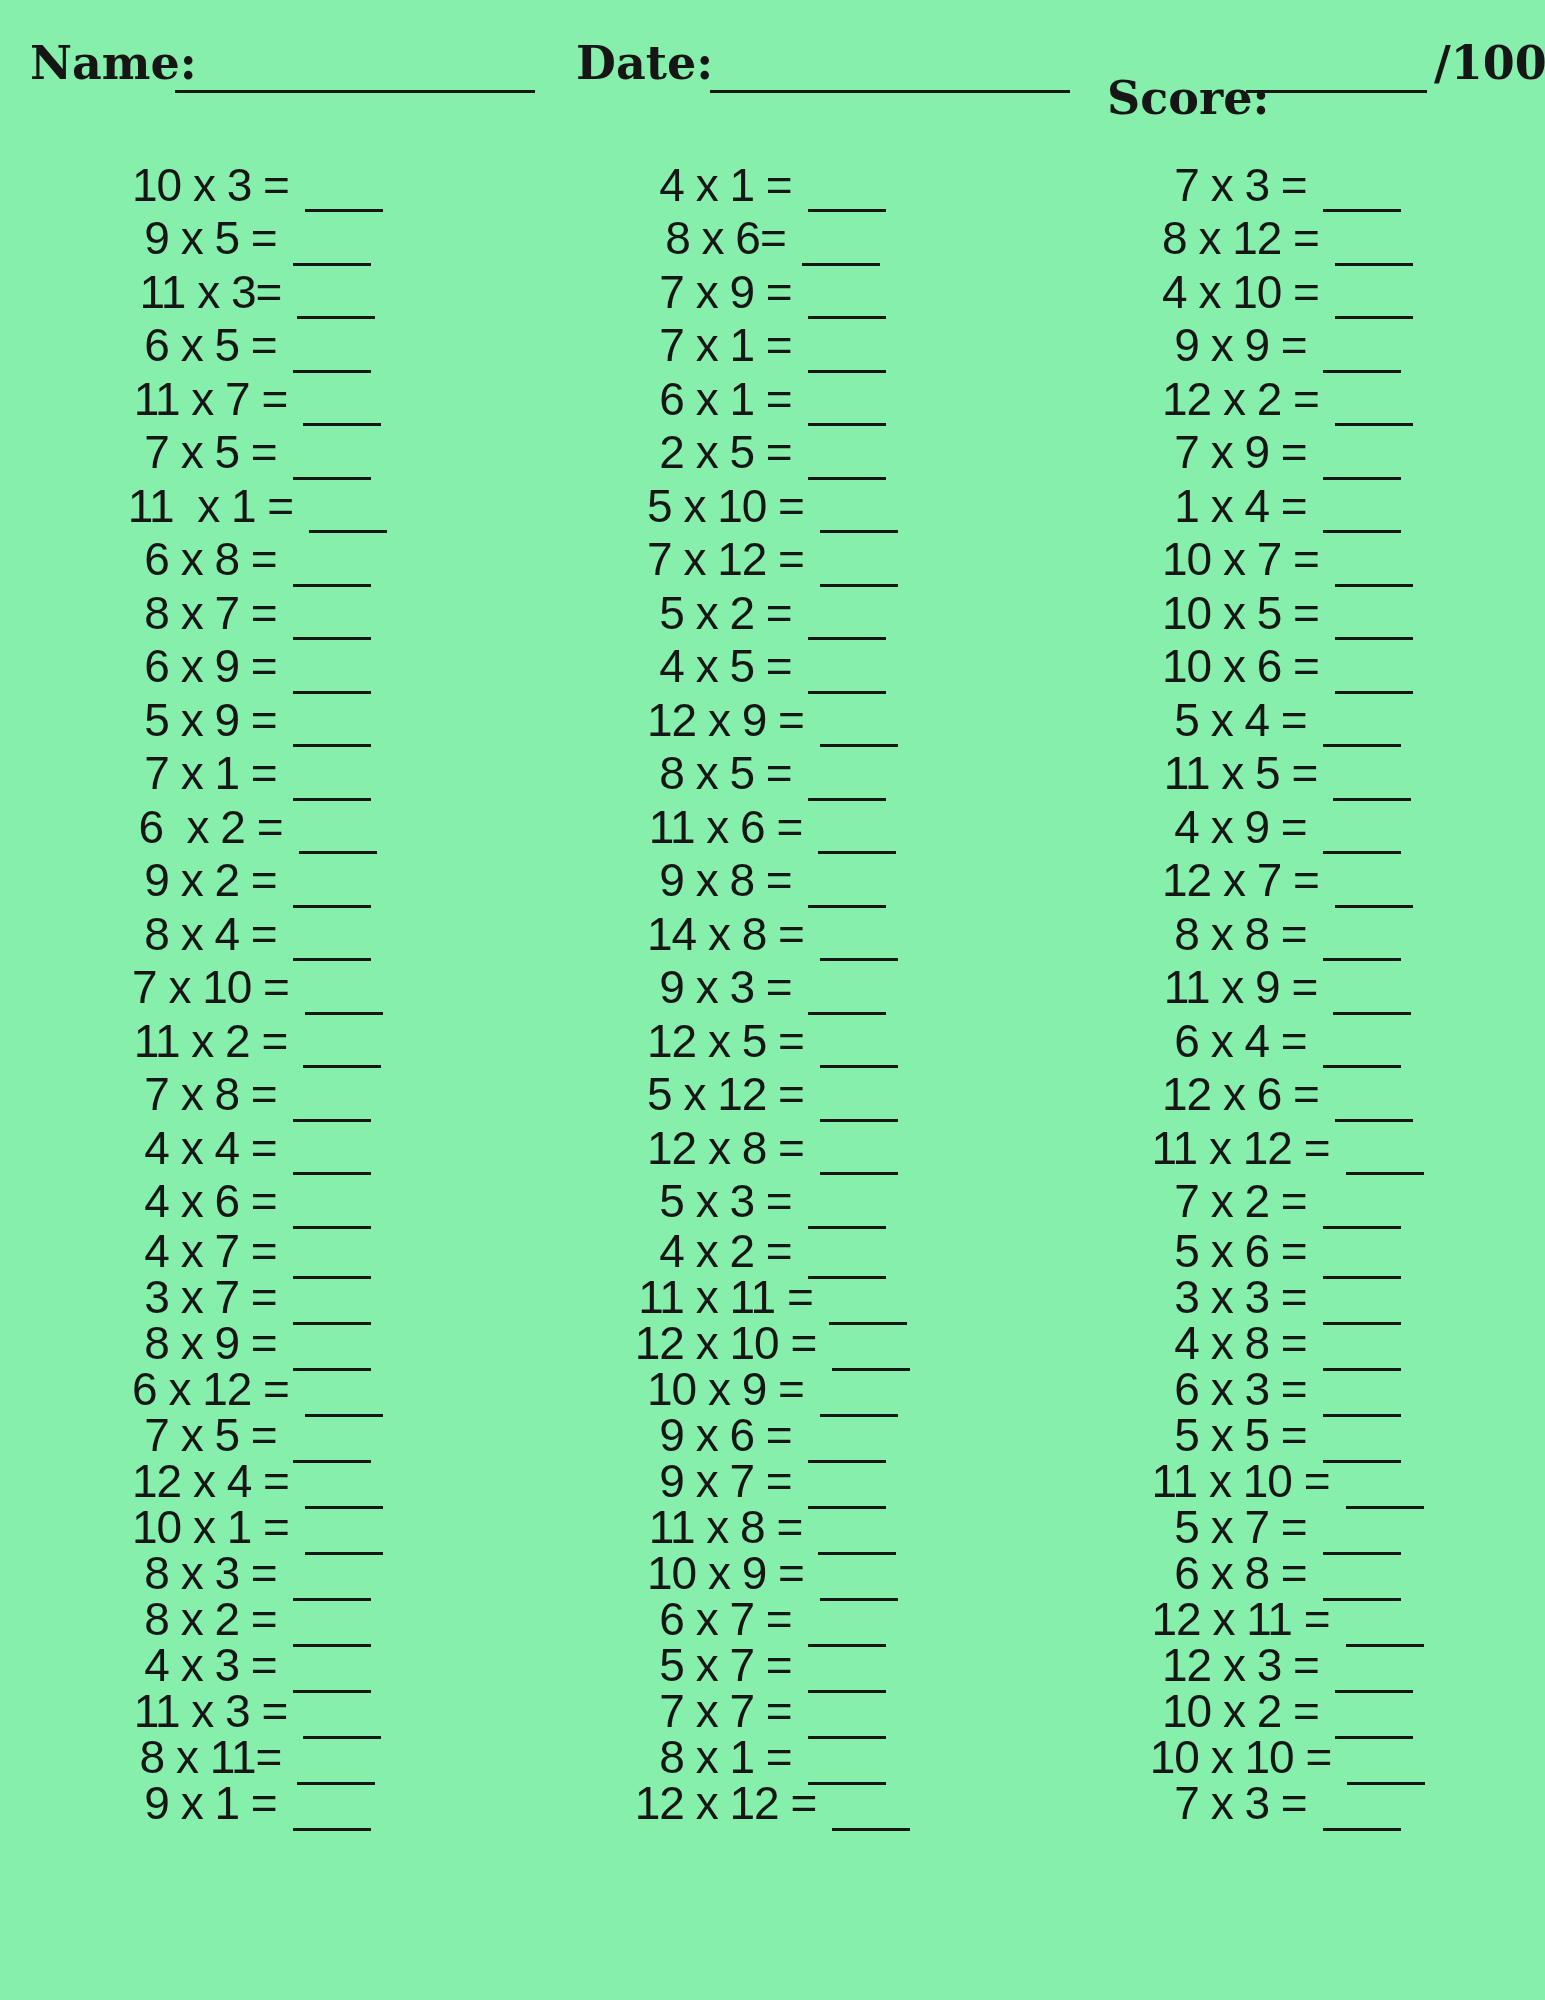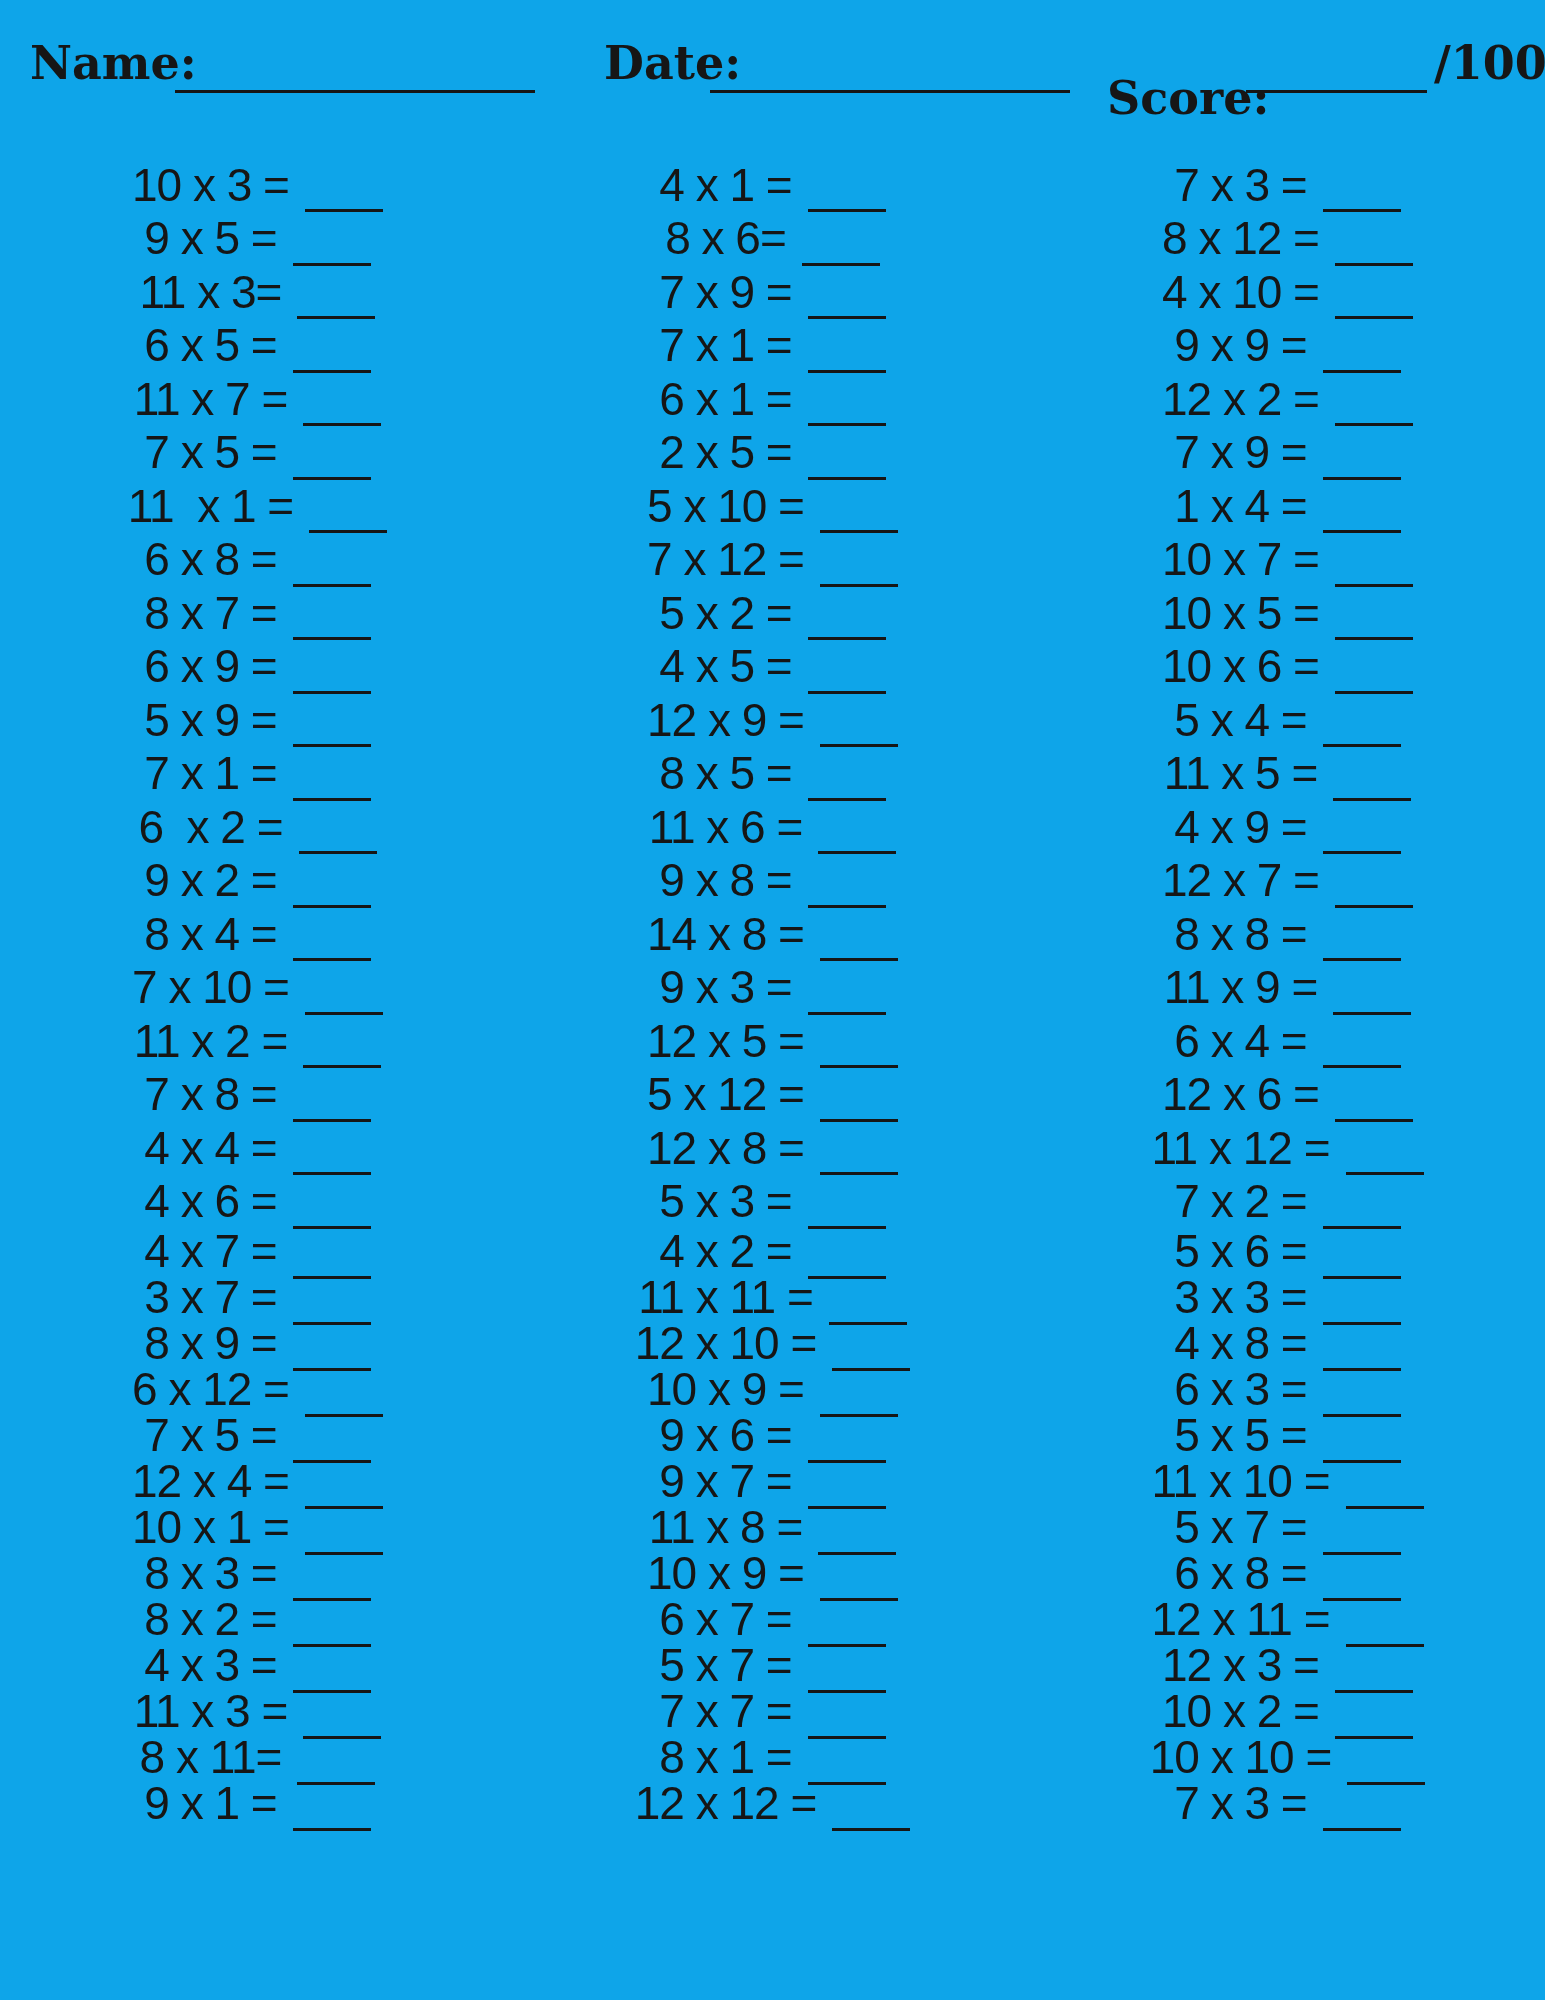--- a/index.html
+++ b/index.html
@@ -1,32 +1,32 @@
 <!DOCTYPE html>
 <html><head>
 <meta charset="utf-8">
 <style>
   html,body { margin:0; padding:0; background:#ffffff; }
   .page {
     position:relative; width:1545px; height:2000px;
-    background:#0ea5e9; color:#161616;
+    background:#86efac; color:#161616;
     font-family:"Liberation Sans", sans-serif; overflow:hidden;
   }
   .hdr-label, .hdr-total {
     position:absolute; top:40px;
     font-family:"DejaVu Serif", serif; font-weight:700; font-size:46px;
     line-height:1; white-space:nowrap;
   }
   .hdr-line {
     position:absolute; top:90px; height:0;
     border-bottom:3px solid #161616;
   }
   #name-label  { left:30px; }
   #name-line   { left:175px;  width:360px; }
-  #date-label  { left:604px; }
+  #date-label  { left:576px; }
   #date-line   { left:710px;  width:360px; }
   #score-label { left:1107px;margin-top:35px; }
   #score-line  { left:1246px; width:181px; }
   #score-total { left:1434px; }
   .grid {
     position:absolute; left:0; top:158px; width:1545px; height:1668px;
     display:grid; grid-template-columns:repeat(3,1fr); grid-template-rows:repeat(20,1fr);
   }
   .cell { display:flex; align-items:center; justify-content:center; }
   .prob { font-size:46px; letter-spacing:-1px; white-space:pre; line-height:1; }

